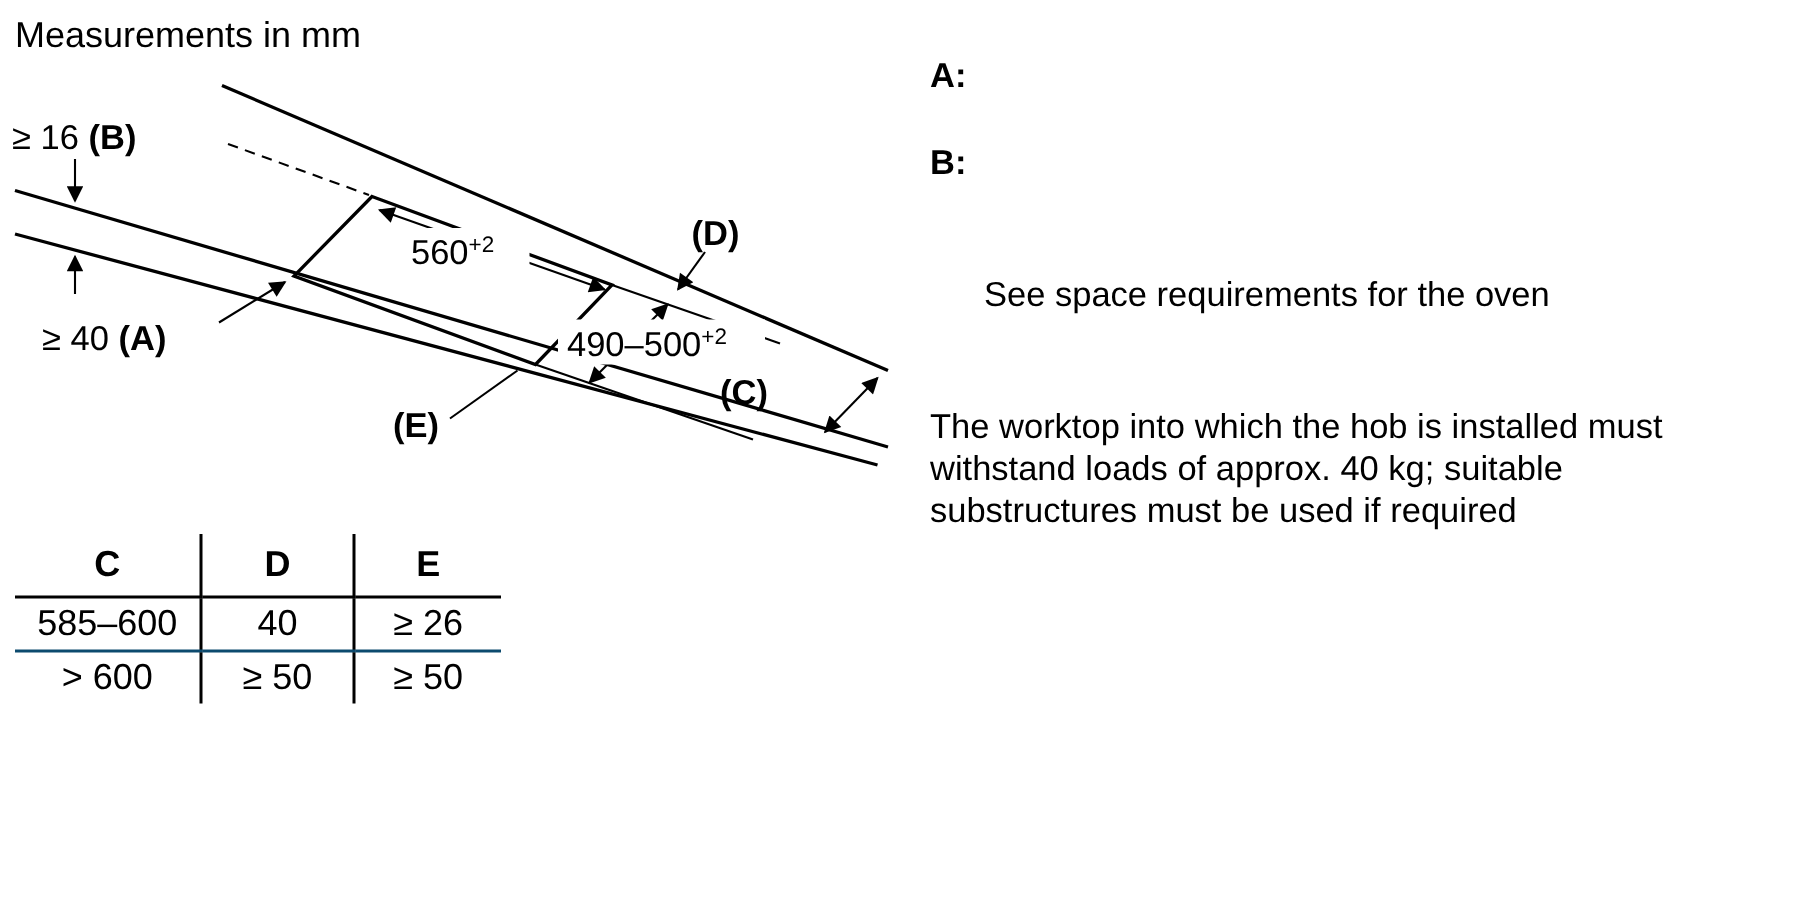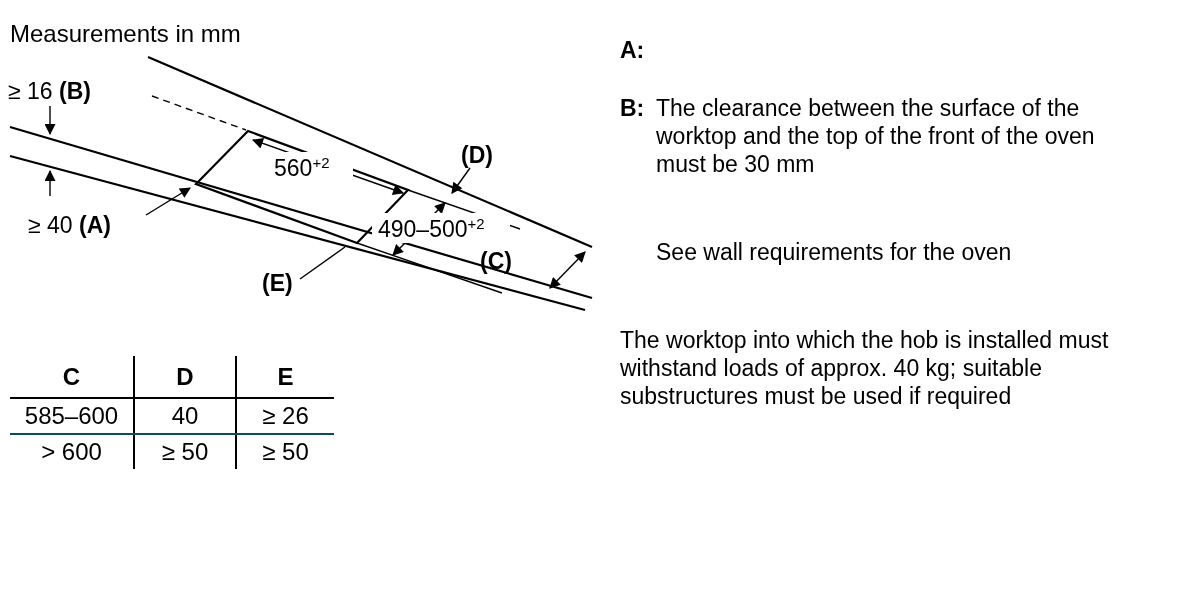--- a/index.html
+++ b/index.html
@@ -1,19 +1,19 @@
 <!DOCTYPE html>
 <html><head>
 <meta charset="utf-8">
 <style>
   html,body{margin:0;padding:0;background:#fff;}
   body{font-family:"Liberation Sans","DejaVu Sans",sans-serif;color:#000;}
   #page{position:relative;width:1200px;height:600px;background:#fff;overflow:hidden;}
 
-  .title{position:absolute;left:10px;top:20px;font-size:24px;}
+  .title{position:absolute;left:10px;top:10px;font-size:24px;}
 
   svg text{font-family:"Liberation Sans","DejaVu Sans",sans-serif;font-size:23px;fill:#000;}
 
   
   .spec-table{position:absolute;left:10px;top:356px;border-collapse:collapse;font-size:24px;}
   .spec-table td,.spec-table th{padding:0;text-align:center;vertical-align:middle;}
   .spec-table th{font-weight:bold;height:41px;border-bottom:2px solid #000;}
   .spec-table .r1 td{height:34px;border-bottom:2px solid #0c4a6e;}
   .spec-table .r2 td{height:34px;}
   .spec-table .c1{width:123px;border-right:2px solid #000;}
@@ -93,19 +93,18 @@
     </tr>
   </tbody>
     </table>
 
   <div class="notes">
     <div class="note-item">
       <span class="note-label">A:</span>
     </div>
     <div class="note-item b">
       <span class="note-label">B:</span>
-      <span class="note-text">The clearance between the surface of the worktop and the top of the front of the oven must be 30 mm</span>
     </div>
-    <div class="see-note">See wall requirements for the oven</div>
+    <div class="see-note">See space requirements for the oven</div>
     <div class="load-note">The worktop into which the hob is installed must withstand loads of approx. 40 kg; suitable substructures must be used if required</div>
   </div>
 
 </div>
 
 </body></html>

